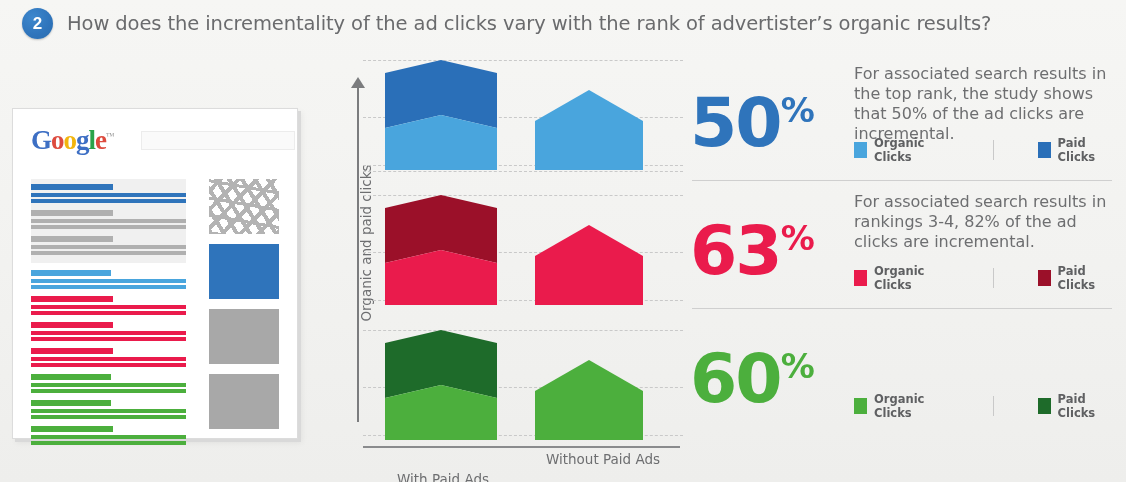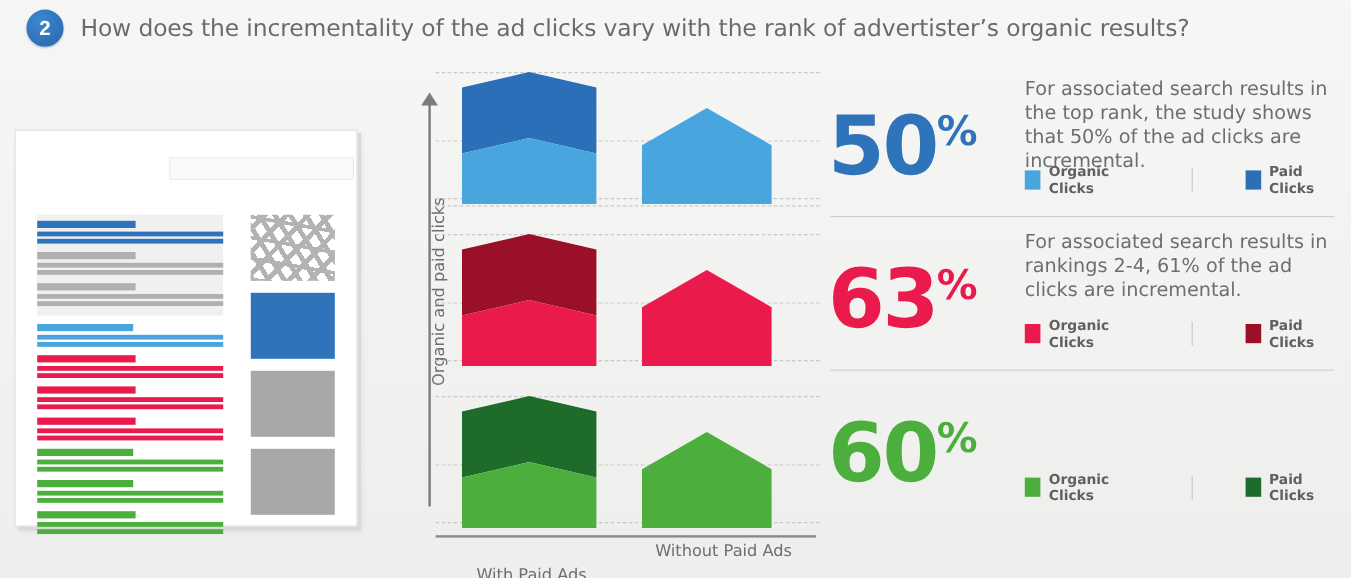--- a/index.html
+++ b/index.html
@@ -97,20 +97,21 @@
 <body>
 
 <div id="stage">
 
   <div class="header">
     <div class="badge">2</div>
     <div class="headline">How does the incrementality of the ad clicks vary with the rank of advertister’s organic results?</div>
   </div>
 
   <div class="serp">
+    <div class="serp-logo"><span class="g1">G</span><span class="g2">o</span><span class="g3">o</span><span class="g4">g</span><span class="g5">l</span><span class="g6">e</span><span class="serp-tm">™</span></div>
     <div class="serp-searchbox"></div>
 
     <div class="serp-body">
       <div class="adblock">
         <div class="res">
           <div class="ln t" style="width:82px;background:#2f74bb"></div>
           <div class="ln" style="width:155px;background:#2f74bb"></div>
           <div class="ln" style="width:155px;background:#2f74bb"></div>
         </div>
         <div class="res">
@@ -232,21 +233,21 @@
         <span class="item">
             <i class="sw" style="background:#2a6fb8"></i>
             <span>Paid Clicks</span>
           </span>
       </div>
     </div>
 
     <div class="stat">
       <div class="rule"></div>
       <div class="bignum red82"><span>63</span><span class="pct">%</span></div>
-      <div class="desc">For associated search results in rankings 2-4, 61% of the ad clicks are incremental.</div>
+      <div class="desc">For associated search results in rankings 3-4, 82% of the ad clicks are incremental.</div>
       <div class="legend">
         <span class="item">
             <i class="sw" style="background:#ea1b4c"></i>
             <span>Organic Clicks</span>
           </span>
         <span class="sep"></span>
         <span class="item">
             <i class="sw" style="background:#9b1029"></i>
             <span>Paid Clicks</span>
           </span>

